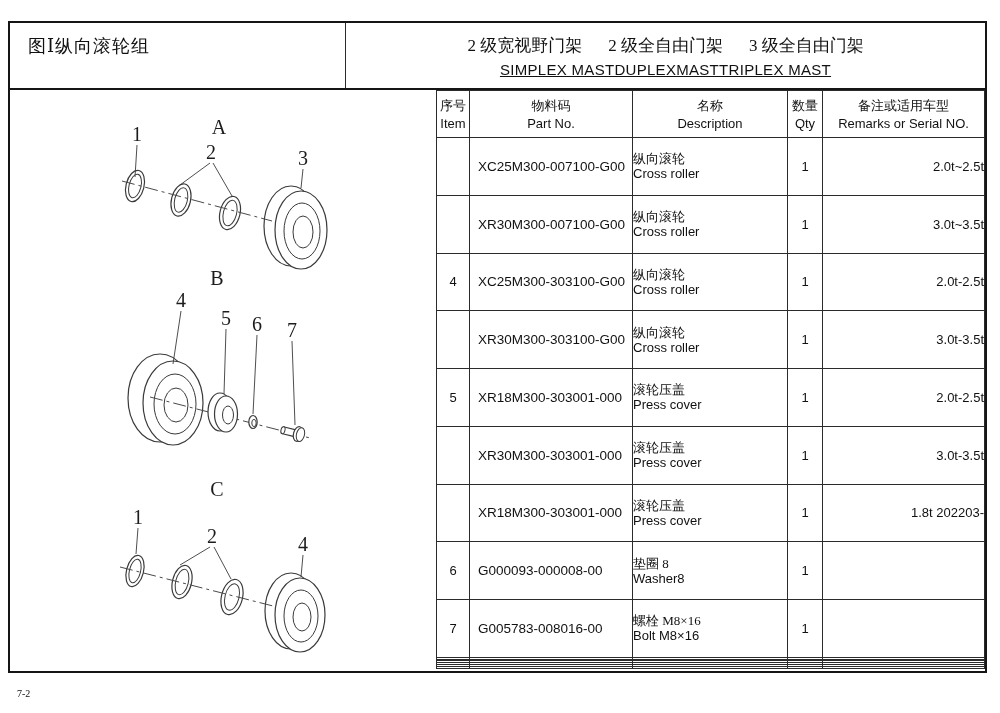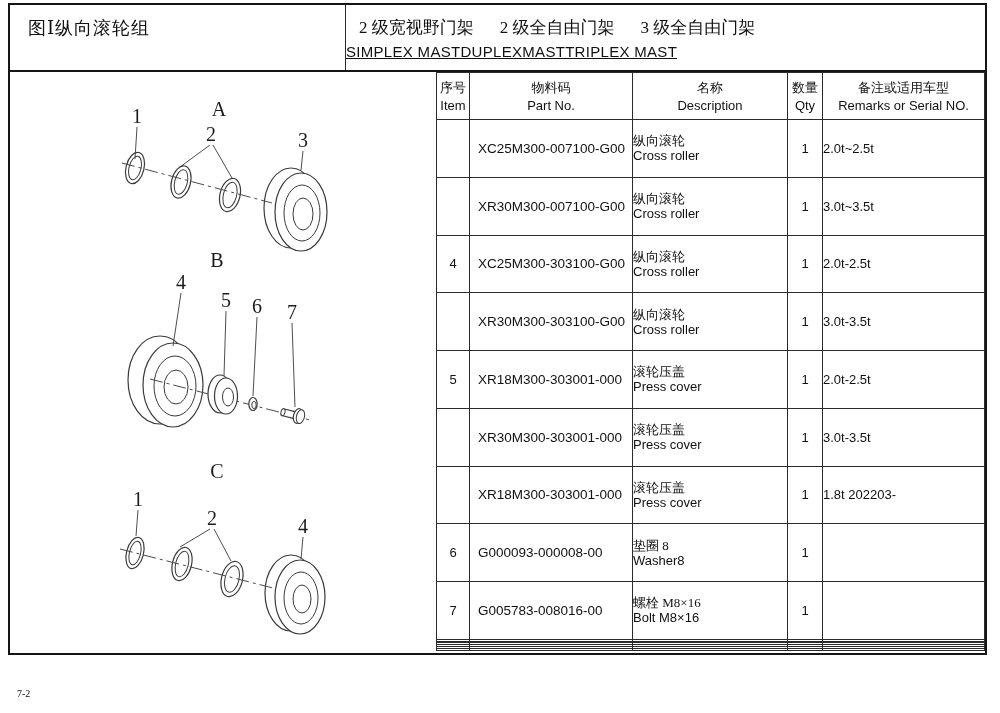--- a/index.html
+++ b/index.html
@@ -2,29 +2,29 @@
 <html><head>
 <meta charset="utf-8">
 <style>
   * { margin:0; padding:0; box-sizing:border-box; }
   html,body { background:#fff; }
   .sheet {
     position:relative; width:1000px; height:713px; background:#fff;
     font-family:"Liberation Sans","DejaVu Sans",sans-serif; color:#111;
   }
   .frame {
-    position:absolute; left:8px; top:3px; width:979px; height:652px;
+    position:absolute; left:8px; top:21px; width:979px; height:652px;
     border:2px solid #151515;
   }
   
   .top-band { display:flex; height:67px; border-bottom:2px solid #151515; }
   .title-box { width:336px; border-right:1px solid #2b2b2b; padding:11px 0 0 18px; }
   .title-zh { font-family:"Liberation Serif","DejaVu Serif",serif; font-size:18px; letter-spacing:1px; }
   .title-en { margin-top:5px; font-size:15px; font-weight:bold; letter-spacing:.2px; }
-  .mast-box { flex:1; padding-top:11px; }
+  .mast-box { flex:1; text-align:center; padding-top:11px; }
   .mast-zh { font-family:"Liberation Serif","DejaVu Serif",serif; font-size:17px; }
   .mast-zh span { margin:0 13px; }
   .mast-en { margin-top:4px; font-size:15px; letter-spacing:.3px;text-decoration:underline; }
   
   .main { display:flex; height:579px; }
   .diagram-area { width:427px; position:relative; }
   .diagram-area svg { position:absolute; inset:0; }
   svg .part { fill:#fff; stroke:#3a3a3a; stroke-width:1.2; }
   svg .thin { fill:#fff; stroke:#3a3a3a; stroke-width:1; }
   svg .leader { stroke:#3a3a3a; stroke-width:.9; fill:none; }
@@ -34,21 +34,21 @@
   table.parts { border-collapse:collapse; table-layout:fixed; width:548px; height:100%; }
   .parts td, .parts th { border:1px solid #2b2b2b; font-weight:normal; vertical-align:middle; }
   .parts thead tr { height:47px; }
   .parts th .h-zh { font-family:Liberation Serif, serif; font-size:13px; }
   .parts th .h-en { font-size:13px; margin-top:1px; }
   .parts th { text-align:center; }
   .c-item   { width:33px;  text-align:center; font-size:13px; }
   .c-part   { width:163px; padding-left:8px; font-size:13.5px; }
   .c-desc   { width:155px; padding-left:0; }
   .c-qty    { width:35px;  text-align:center; font-size:13px; }
-  .c-rem    { width:160px; text-align:left; font-size:13px; }
+  .c-rem    { width:160px; text-align:right; font-size:13px; }
   .d-zh { font-family:"Liberation Serif","DejaVu Serif",serif; font-size:13px; line-height:15px; }
   .d-en { font-size:13px; line-height:15px; }
   
   .page-number {
     position:absolute; left:17px; top:688px;
     font-family:"Liberation Serif","DejaVu Serif",serif; font-size:10px;
   }
 </style>
 </head>
 <body>

